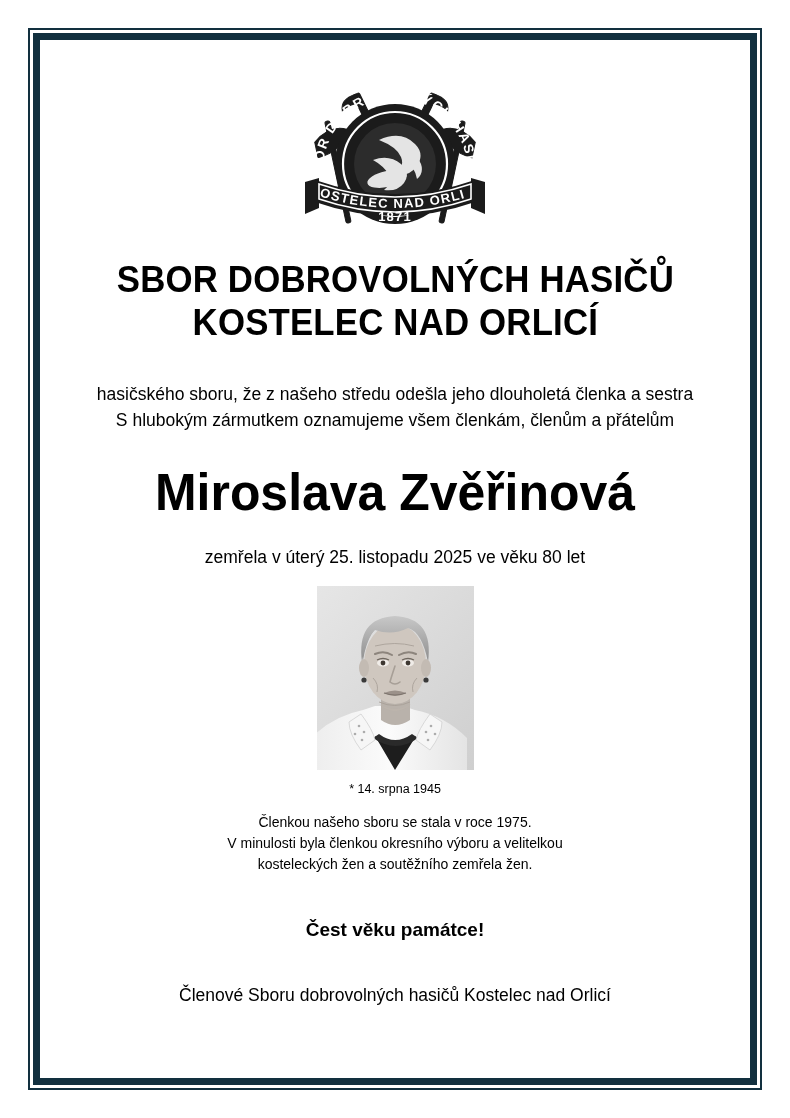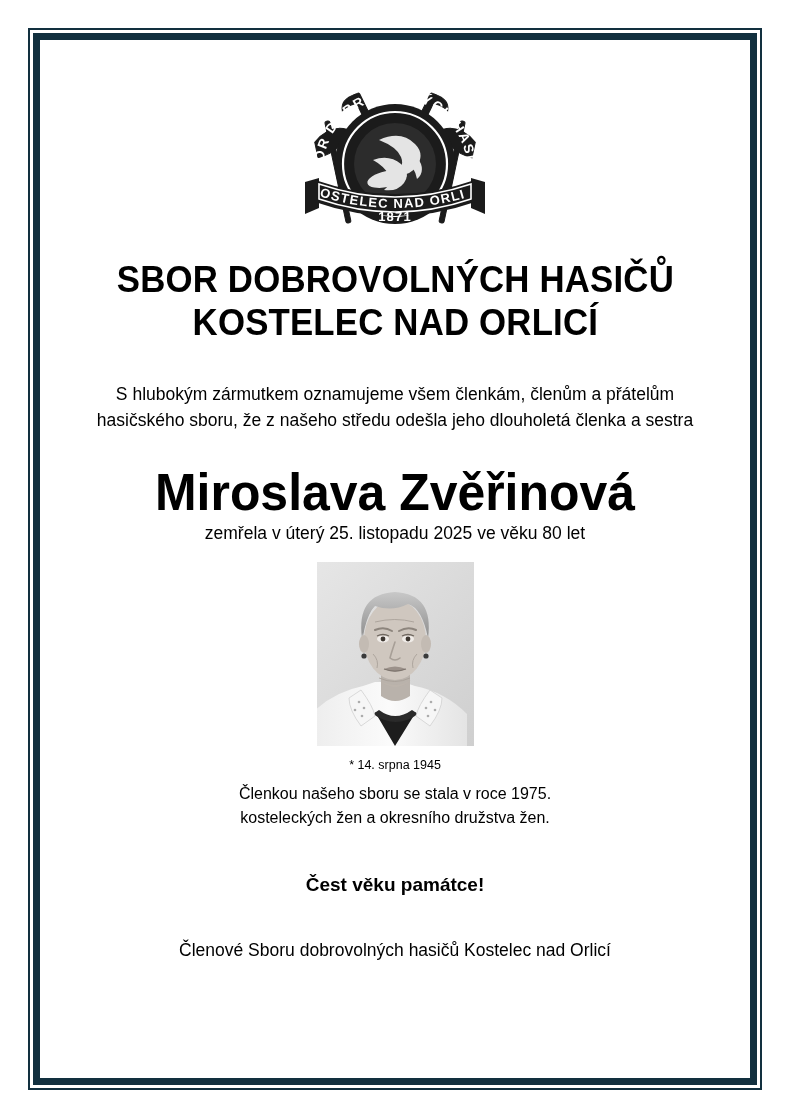--- a/index.html
+++ b/index.html
@@ -85,20 +85,21 @@
   .deceased-name {
     margin-top: 30px;
     font-size: 52px;
     font-weight: bold;
     line-height: 1.1;
     white-space: nowrap;
     transform: scaleX(0.96);
   }
 
   .death-line {
+    margin-top: 24px;
     font-size: 17.5px;
     line-height: 1.4;
     white-space: nowrap;
   }
 
   
   .portrait {
     margin-top: 17px;
     width: 157px;
     height: 184px;
@@ -110,22 +111,22 @@
 
   .birth-line {
     margin-top: 11px;
     font-size: 12.5px;
     line-height: 1.3;
     white-space: nowrap;
     text-align: center;
   }
 
   .bio {
-    margin-top: 8px;
-    font-size: 16px;
+    margin-top: 14px;
+    font-size: 14px;
     line-height: 1.5;
   }
   .bio div { white-space: nowrap; }
 
   .tribute {
     margin-top: 44px;
     font-size: 19px;
     font-weight: bold;
     white-space: nowrap;
   }
@@ -200,22 +201,22 @@
         <text x="120" y="143" text-anchor="middle" font-family="'Liberation Sans', sans-serif" font-size="13" font-weight="bold" fill="#ffffff" letter-spacing="1.2">1871</text>
       </svg>
     </div>
 
     <div class="org-title">
       <div>SBOR DOBROVOLNÝCH HASIČŮ</div>
       <div>KOSTELEC NAD ORLICÍ</div>
     </div>
 
     <div class="announce">
+      <div>hasičského sboru, že z našeho středu odešla jeho dlouholetá členka a sestra</div>
       <div>S hlubokým zármutkem oznamujeme všem členkám, členům a přátelům</div>
-      <div>hasičského sboru, že z našeho středu odešla jeho dlouholetá členka a sestra</div>
     </div>
 
     <div class="deceased-name">Miroslava Zvěřinová</div>
 
     <div class="death-line">zemřela v úterý 25. listopadu 2025 ve věku 80 let</div>
 
     <div class="portrait">
       <svg viewBox="0 0 157 184" xmlns="http://www.w3.org/2000/svg">
         <defs>
           <linearGradient id="bgGrad" x1="0" y1="0" x2="1" y2="1">
@@ -288,21 +289,22 @@
         </g>
 
         <path d="M 62 118 q 16 14 32 0 q -16 10 -32 0 Z" fill="#bdb5ad" opacity="0.7"></path>
       </svg>
     </div>
 
     <div class="birth-line">* 14. srpna 1945</div>
 
     <div class="bio">
       <div>Členkou našeho sboru se stala v roce 1975.</div>
-      <div>kosteleckých žen a okresního družstva žen.</div>
+      <div>V minulosti byla členkou okresního výboru a velitelkou</div>
+      <div>kosteleckých žen a soutěžního zemřela žen.</div>
     </div>
 
     <div class="tribute">Čest věku památce!</div>
 
     <div class="signature">Členové Sboru dobrovolných hasičů Kostelec nad Orlicí</div>
 
   </div>
 </div>
 
 </body></html>

